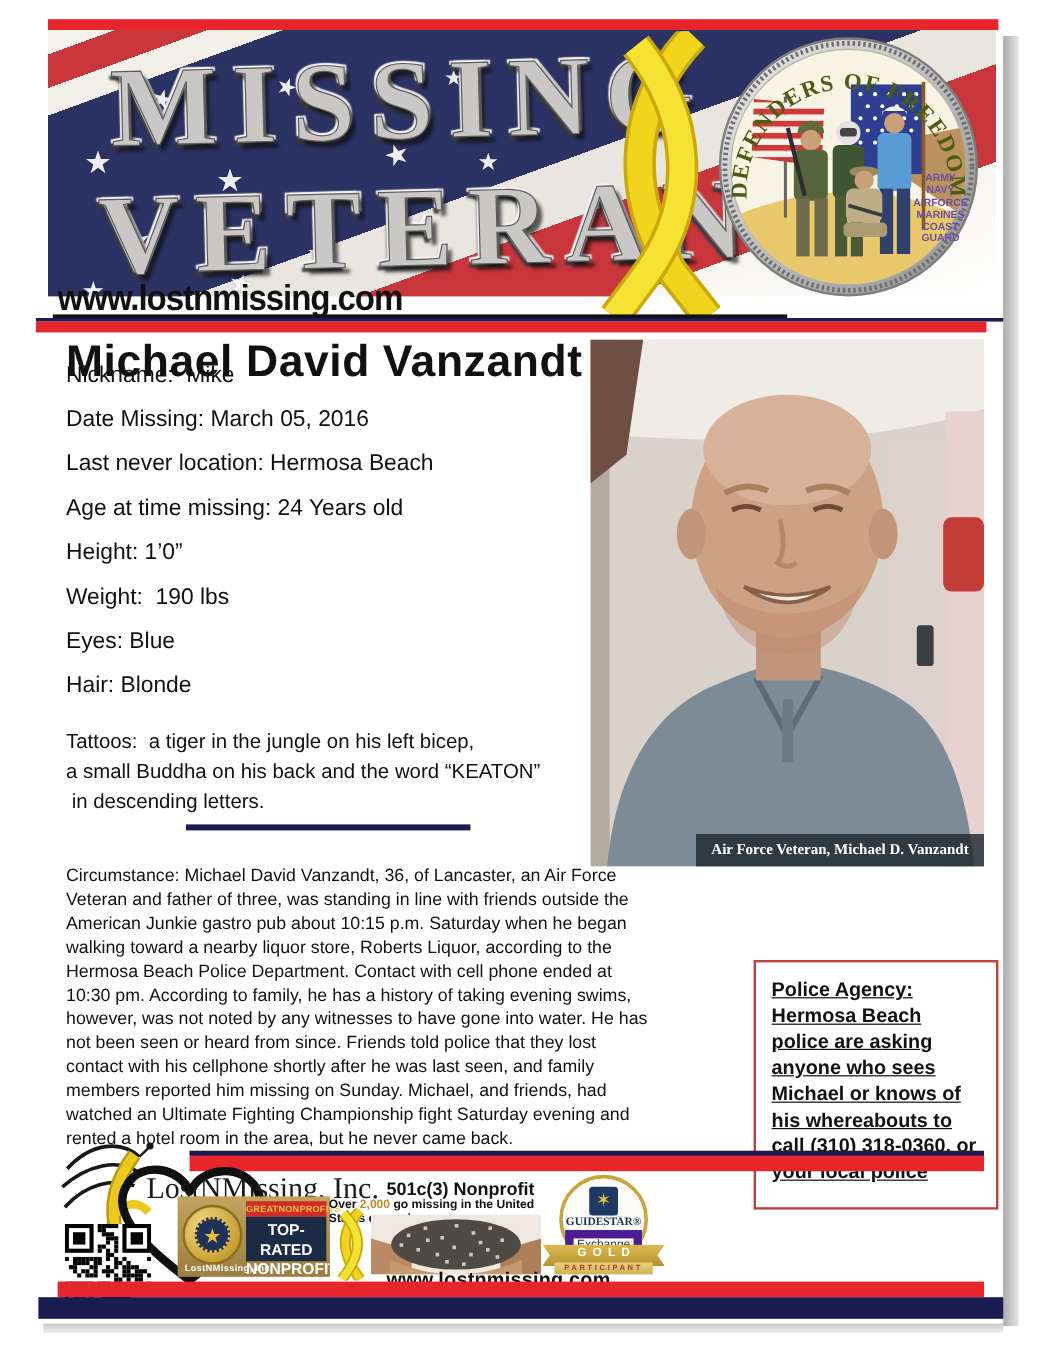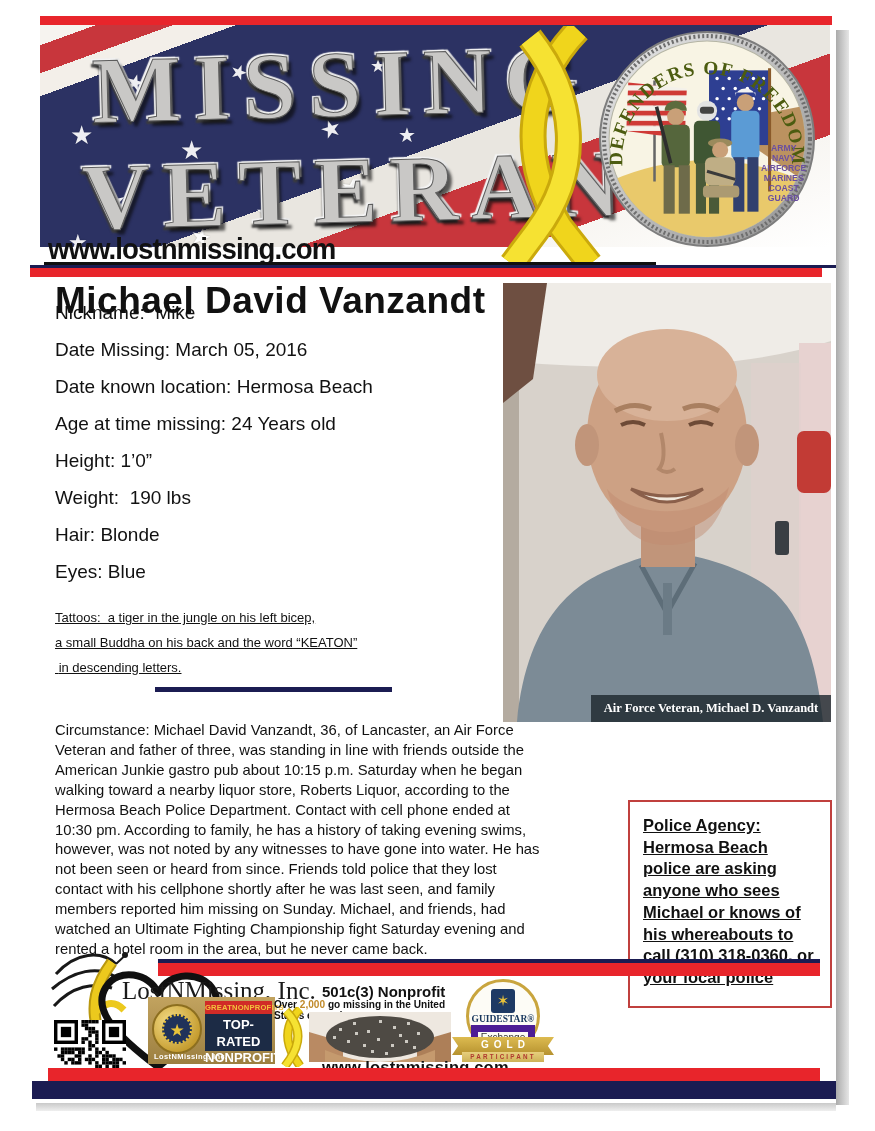--- a/index.html
+++ b/index.html
@@ -30,26 +30,26 @@
   .site{left:48px;top:232px;font-size:30px;font-weight:bold;letter-spacing:-1px;
         transform:scaleX(.92);transform-origin:left;z-index:4;}
   .site-underline{left:44px;top:262px;width:612px;height:3px;background:#101010;z-index:4;}
   .hr-navy{left:30px;top:265px;width:812px;height:3px;background:#1b1c52;}
   .hr-red{left:30px;top:268px;width:792px;height:9px;background:#e8252b;}
 
   
   .name{left:55px;top:280px;font-size:37px;font-weight:bold;letter-spacing:.5px;}
   .details{left:55px;top:301px;width:430px;font-size:19px;}
   .detail-row{margin-bottom:13.5px;line-height:23.5px;white-space:pre-wrap;}
-  .tattoos{left:55px;top:605px;width:470px;font-size:13px;line-height:25px;white-space:pre-wrap;text-decoration:underline;}
+  .tattoos{left:55px;top:605px;width:470px;font-size:17px;line-height:25px;white-space:pre-wrap;}
   .divider{left:155px;top:687px;width:237px;height:5px;background:#1b1c52;}
   .circumstance{left:55px;top:721px;width:492px;font-size:14.8px;line-height:19.9px;}
 
   
-  .photo{left:492px;top:283px;width:328px;height:439px;margin-left:11px;}
+  .photo{left:492px;top:283px;width:328px;height:439px;}
   .photo svg{display:block;}
   .caption{position:absolute;right:0;bottom:0;width:240px;height:27px;background:rgba(28,38,44,.8);
     color:#fff;font-family:"Liberation Serif","DejaVu Serif",serif;font-weight:bold;font-size:12.5px;
     line-height:27px;text-align:center;}
 
   
   .police{left:628px;top:800px;width:204px;height:208px;border:2px solid #c0403e;box-sizing:border-box;
     padding:13px 10px 0 13px;font-size:16.5px;font-weight:bold;line-height:21.7px;white-space:pre-wrap;text-decoration:underline;}
 
   
@@ -220,26 +220,26 @@
 
   <div class="abs site">www.lostnmissing.com</div>
   <div class="abs site-underline"></div>
   <div class="abs hr-navy"></div>
   <div class="abs hr-red"></div>
 
   <div class="abs name">Michael David Vanzandt</div>
   <div class="abs details">
     <div class="detail-row">Nickname:  Mike</div>
     <div class="detail-row">Date Missing: March 05, 2016</div>
-    <div class="detail-row">Date known location: Hermosa Beach</div>
+    <div class="detail-row">Last never location: Hermosa Beach</div>
     <div class="detail-row">Age at time missing: 24 Years old</div>
     <div class="detail-row">Height: 1’0”</div>
     <div class="detail-row">Weight:  190 lbs</div>
+    <div class="detail-row">Eyes: Blue</div>
     <div class="detail-row">Hair: Blonde</div>
-    <div class="detail-row">Eyes: Blue</div>
   </div>
   <div class="abs tattoos">Tattoos:  a tiger in the jungle on his left bicep,
 a small Buddha on his back and the word “KEATON”
  in descending letters.</div>
   <div class="abs divider"></div>
   <div class="abs circumstance">Circumstance: Michael David Vanzandt, 36, of Lancaster, an Air Force Veteran and father of three, was standing in line with friends outside the American Junkie gastro pub about 10:15 p.m. Saturday when he began walking toward a nearby liquor store, Roberts Liquor, according to the Hermosa Beach Police Department. Contact with cell phone ended at 10:30 pm.  According to family, he has a history of taking evening swims, however, was not noted by any witnesses to have gone into water. He has not been seen or heard from since. Friends told police that they lost contact with his cellphone shortly after he was last seen, and family members reported him missing on Sunday. Michael, and friends, had watched an Ultimate Fighting Championship fight Saturday evening and rented a hotel room in the area, but he never came back.</div>
 
   <div class="abs photo">
     <svg viewBox="0 0 328 439" width="328" height="439">
       <rect width="328" height="439" fill="#d8d2cb"></rect>

